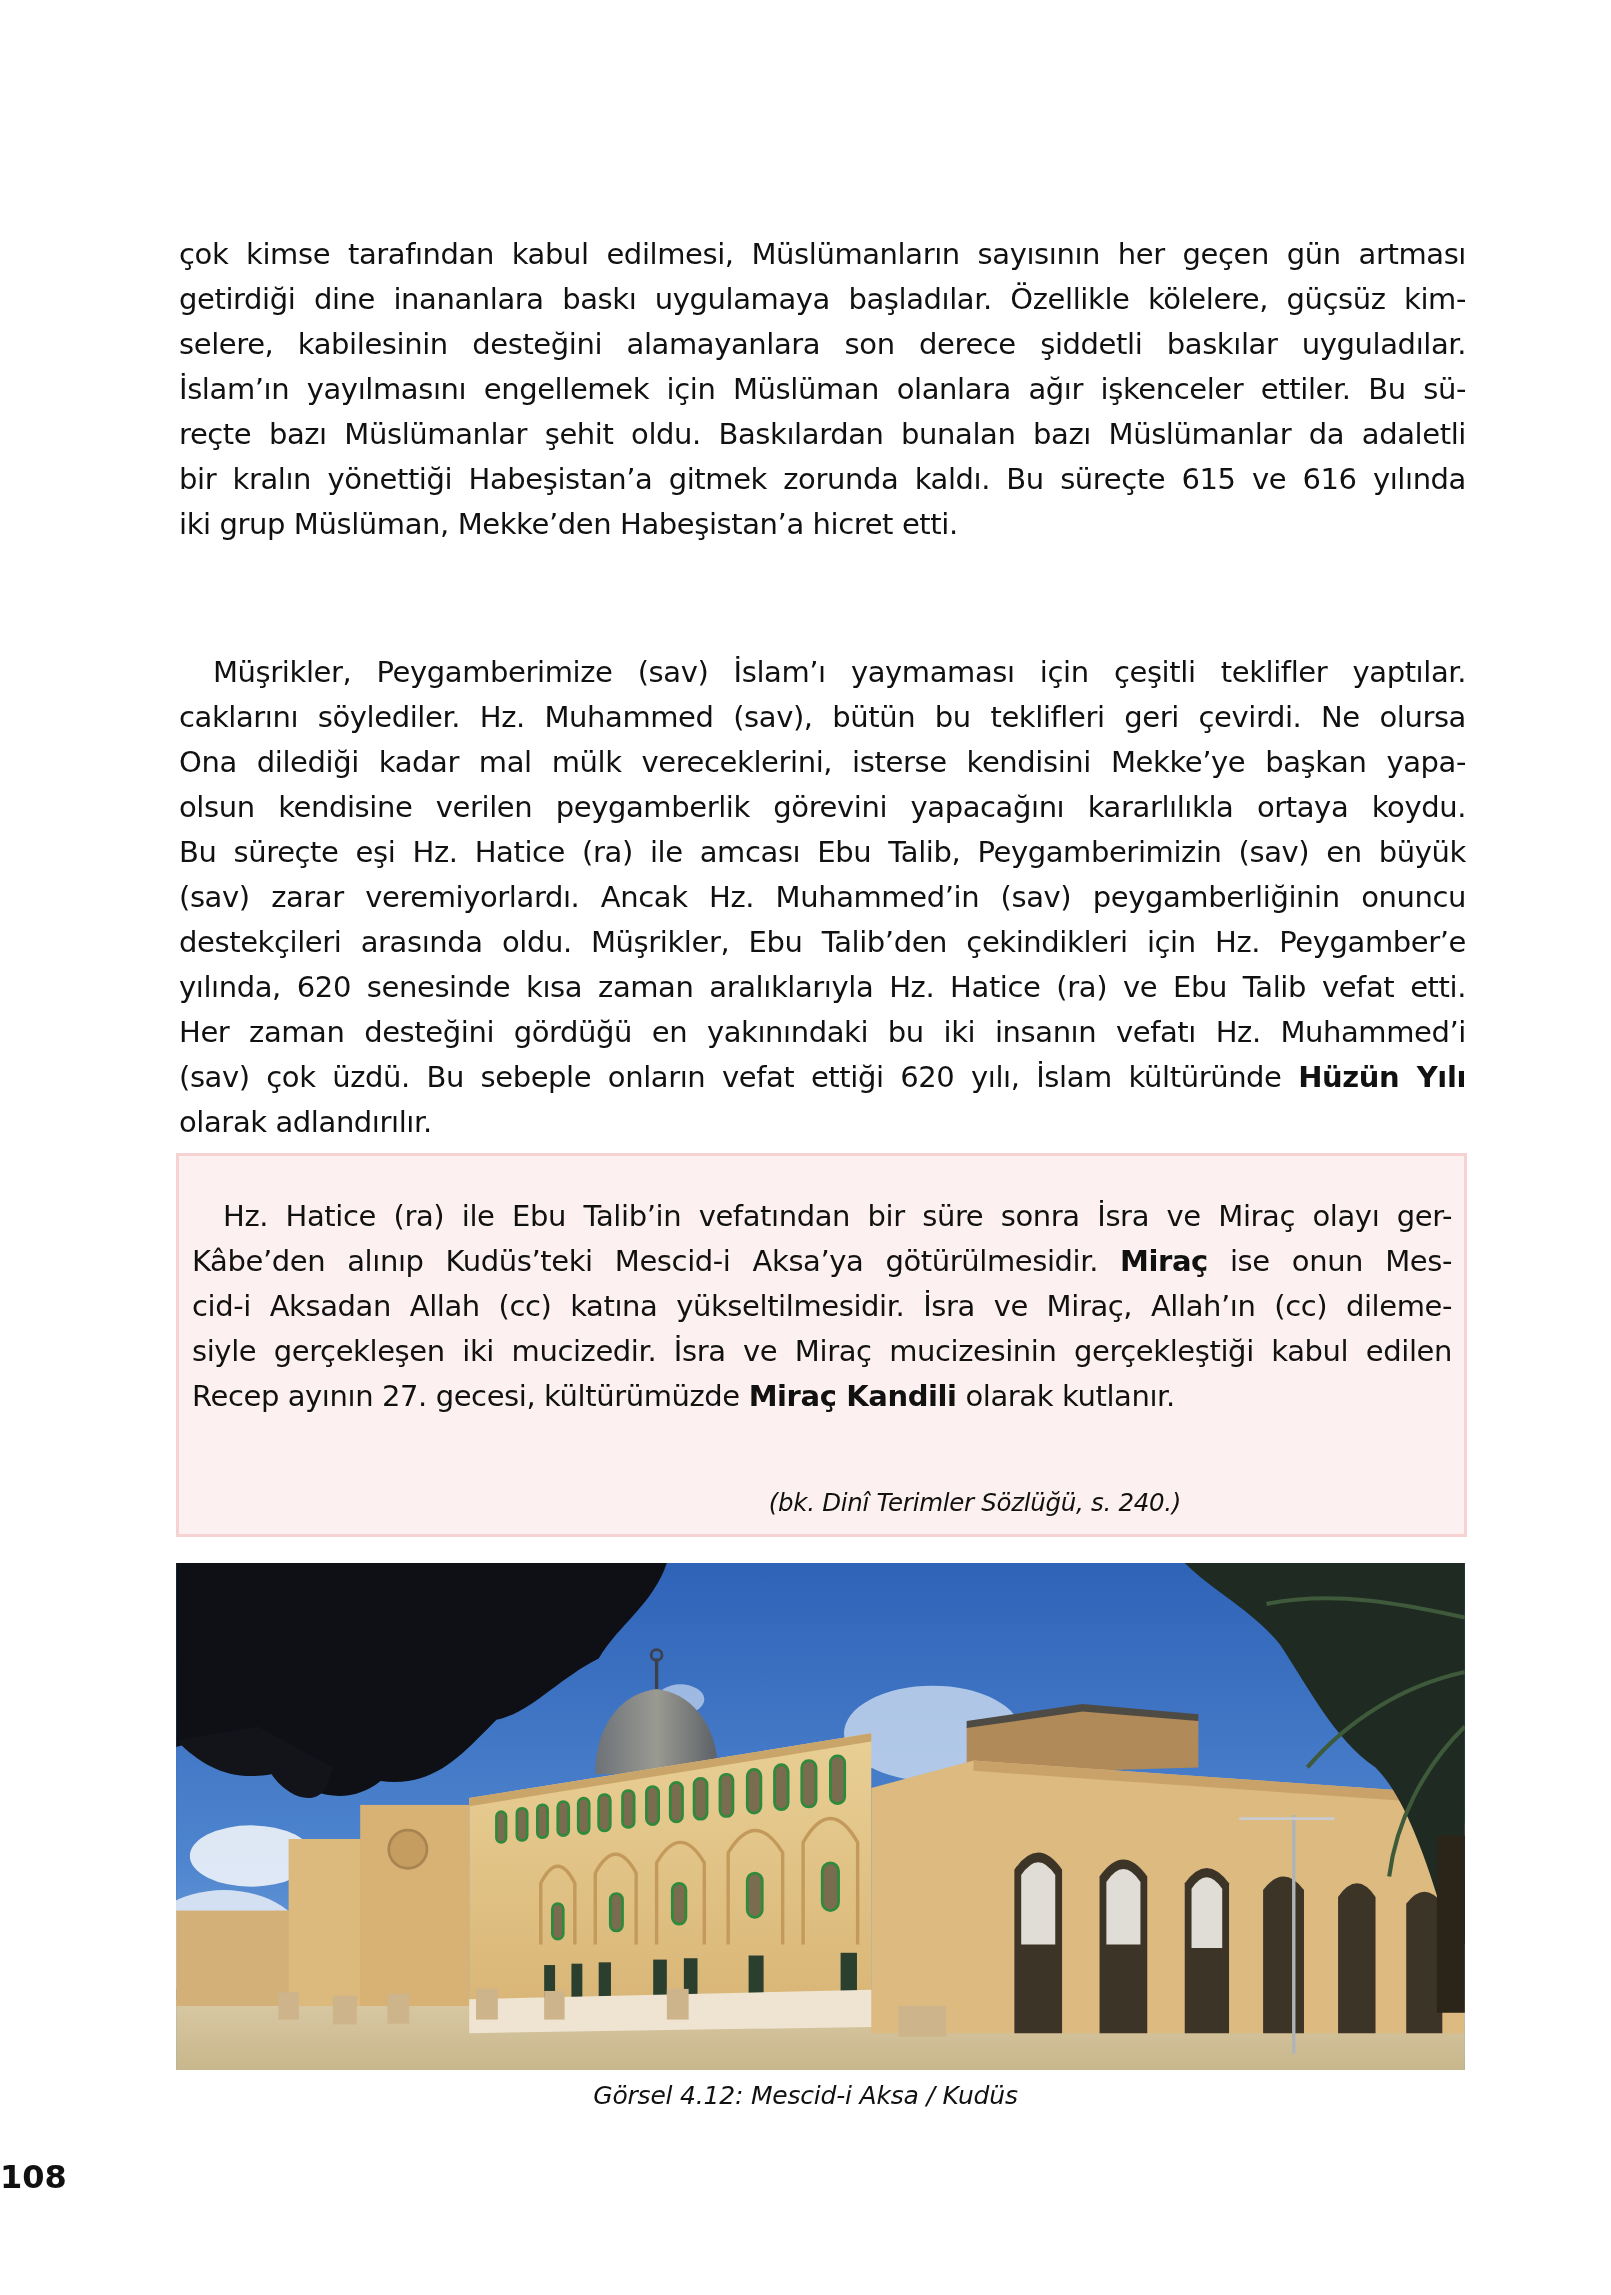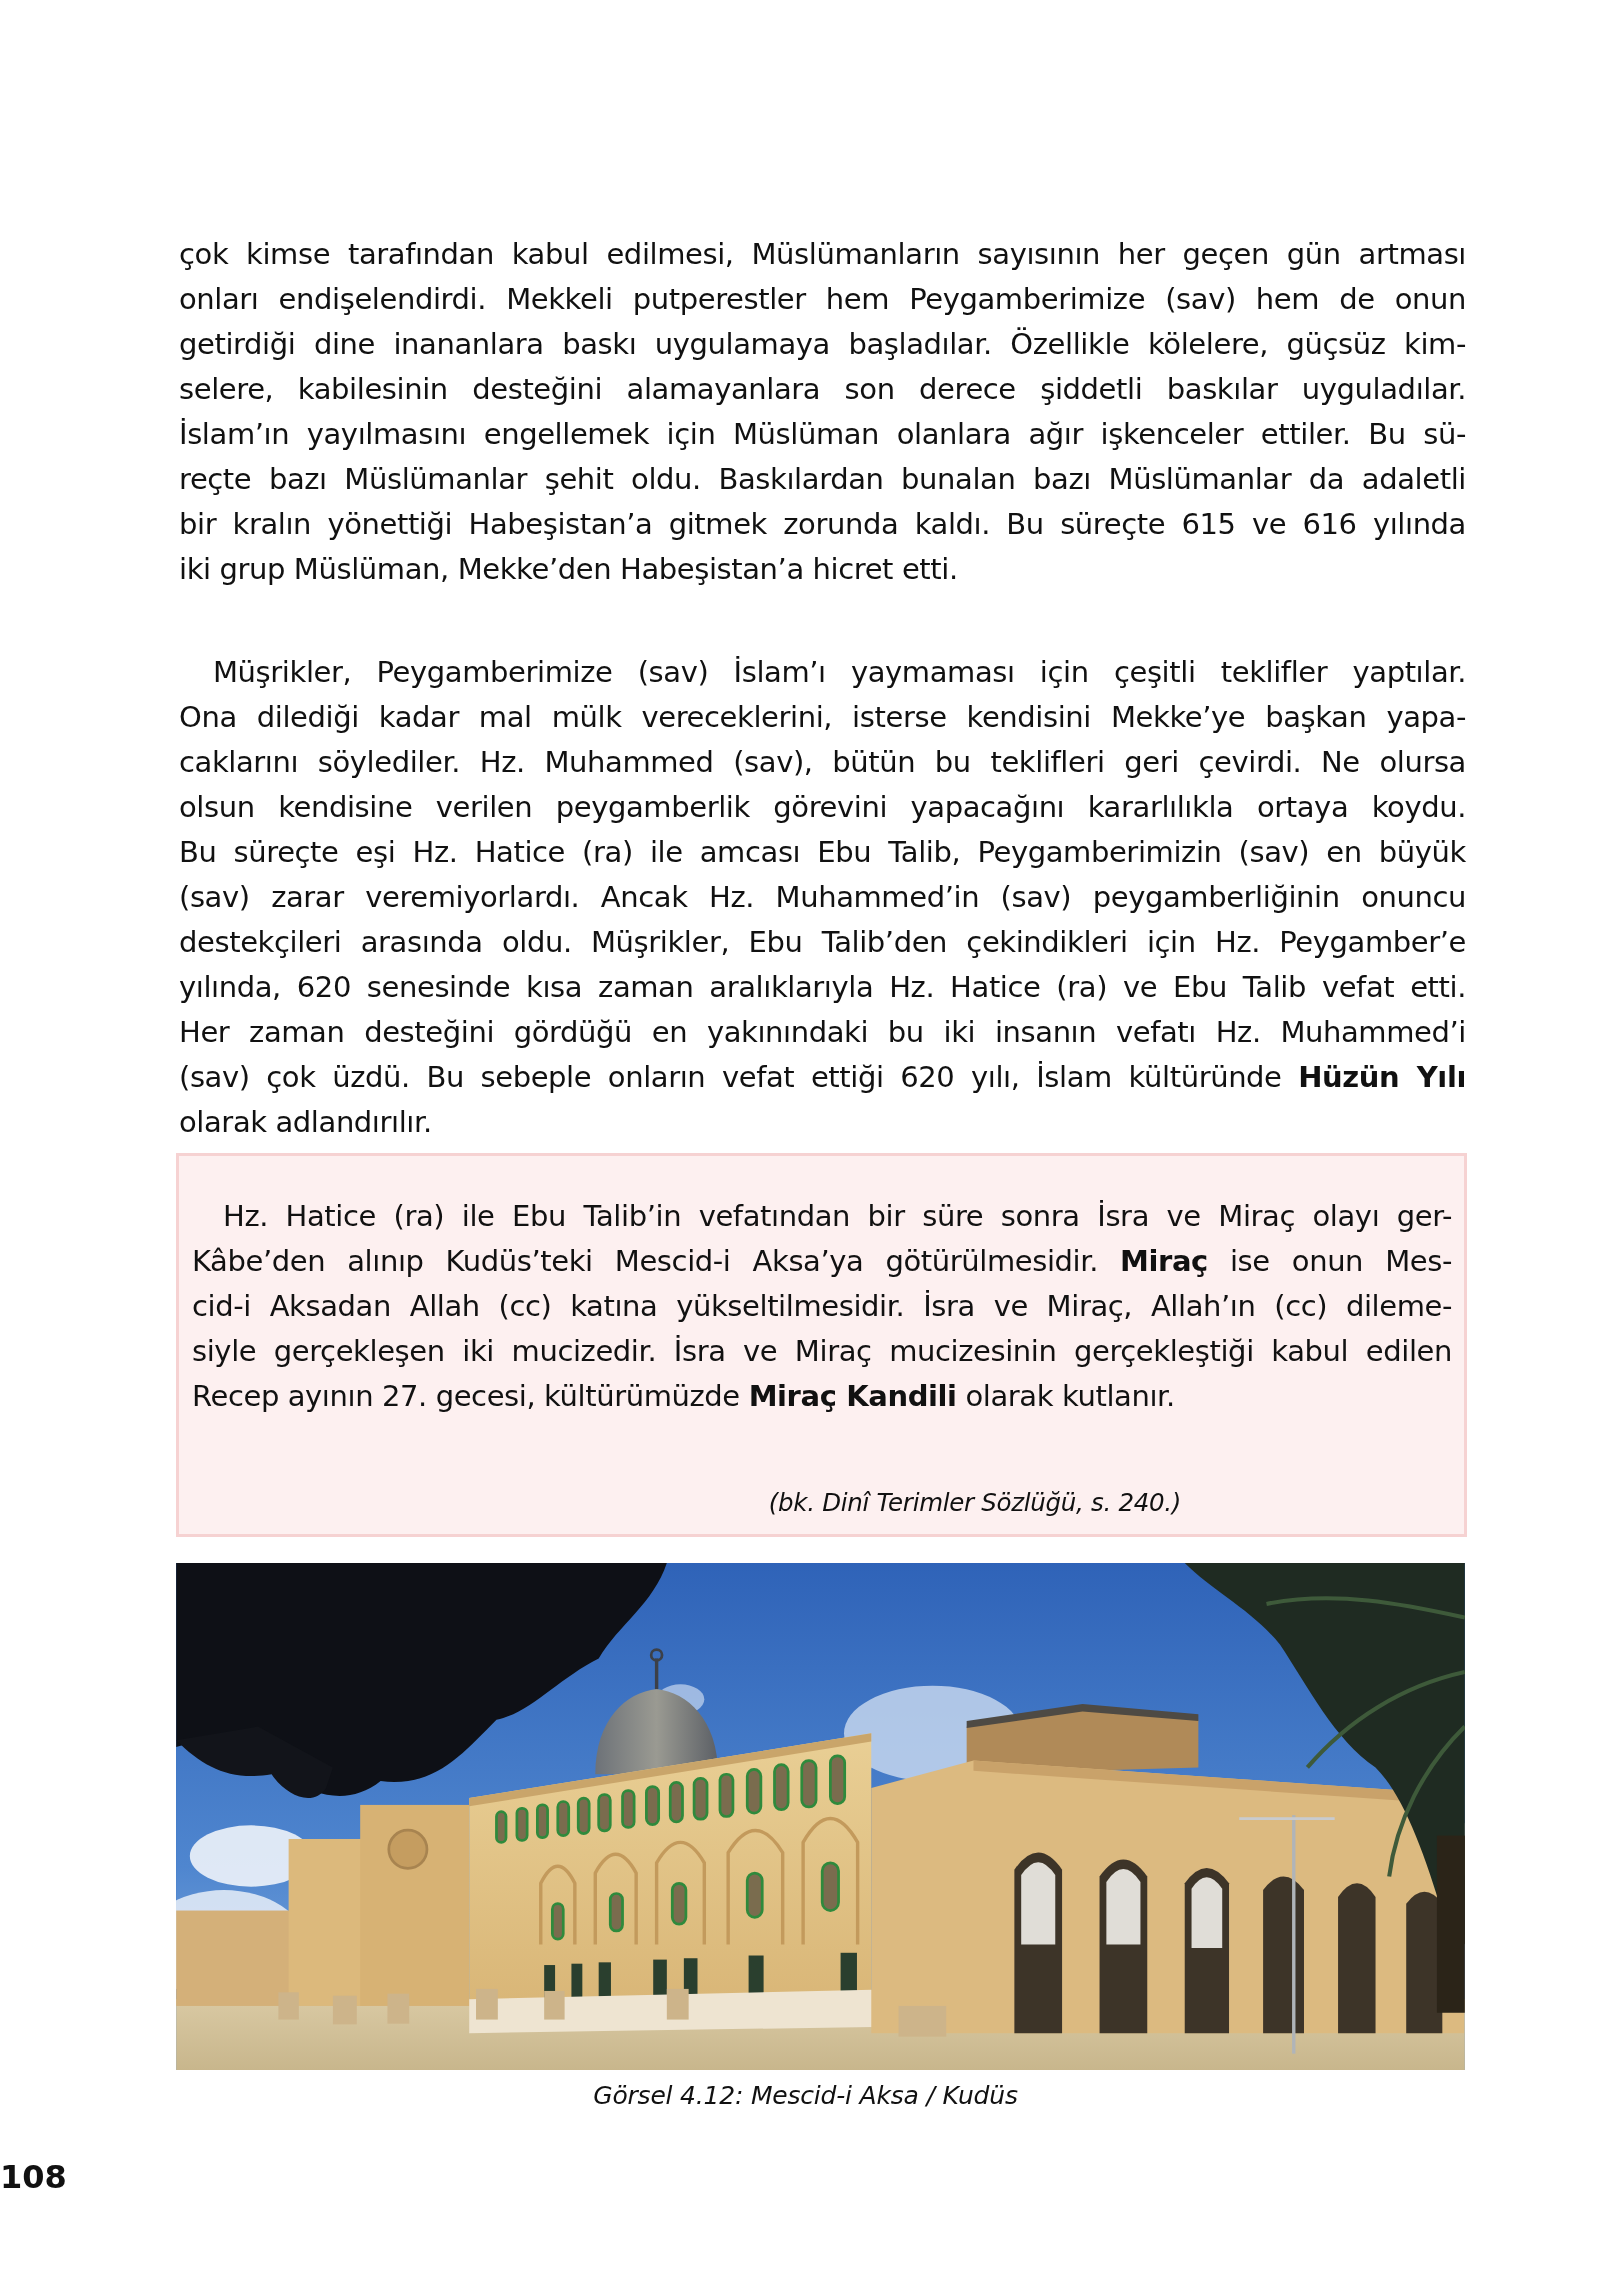--- a/index.html
+++ b/index.html
@@ -73,33 +73,32 @@
     font-size: 32px; font-weight: bold; color: #111;
   }
 </style>
 </head>
 <body>
 
 <div class="page">
 
   <div id="para1" class="body-text">
     <span class="line">çok kimse tarafından kabul edilmesi, Müslümanların sayısının her geçen gün artması</span>
-    <span class="line">onları endişelendirdi. Mekkeli putperestler hem Peygamberimize (sav) hem de onun</span>
     <span class="line">getirdiği dine inananlara baskı uygulamaya başladılar. Özellikle kölelere, güçsüz kim-</span>
     <span class="line">selere, kabilesinin desteğini alamayanlara son derece şiddetli baskılar uyguladılar.</span>
     <span class="line">İslam’ın yayılmasını engellemek için Müslüman olanlara ağır işkenceler ettiler. Bu sü-</span>
     <span class="line">reçte bazı Müslümanlar şehit oldu. Baskılardan bunalan bazı Müslümanlar da adaletli</span>
     <span class="line">bir kralın yönettiği Habeşistan’a gitmek zorunda kaldı. Bu süreçte 615 ve 616 yılında</span>
     <span class="line last">iki grup Müslüman, Mekke’den Habeşistan’a hicret etti.</span>
   </div>
 
   <div id="para2" class="body-text">
     <span class="line indent">Müşrikler, Peygamberimize (sav) İslam’ı yaymaması için çeşitli teklifler yaptılar.</span>
+    <span class="line">caklarını söylediler. Hz. Muhammed (sav), bütün bu teklifleri geri çevirdi. Ne olursa</span>
     <span class="line">Ona dilediği kadar mal mülk vereceklerini, isterse kendisini Mekke’ye başkan yapa-</span>
-    <span class="line">caklarını söylediler. Hz. Muhammed (sav), bütün bu teklifleri geri çevirdi. Ne olursa</span>
     <span class="line">olsun kendisine verilen peygamberlik görevini yapacağını kararlılıkla ortaya koydu.</span>
     <span class="line">Bu süreçte eşi Hz. Hatice (ra) ile amcası Ebu Talib, Peygamberimizin (sav) en büyük</span>
     <span class="line">(sav) zarar veremiyorlardı. Ancak Hz. Muhammed’in (sav) peygamberliğinin onuncu</span>
     <span class="line">destekçileri arasında oldu. Müşrikler, Ebu Talib’den çekindikleri için Hz. Peygamber’e</span>
     <span class="line">yılında, 620 senesinde kısa zaman aralıklarıyla Hz. Hatice (ra) ve Ebu Talib vefat etti.</span>
     <span class="line">Her zaman desteğini gördüğü en yakınındaki bu iki insanın vefatı Hz. Muhammed’i</span>
     <span class="line"><span>(sav) çok üzdü. Bu sebeple onların vefat ettiği 620 yılı, İslam kültüründe </span><span class="b">Hüzün Yılı</span></span>
     <span class="line last">olarak adlandırılır.</span>
   </div>
 

